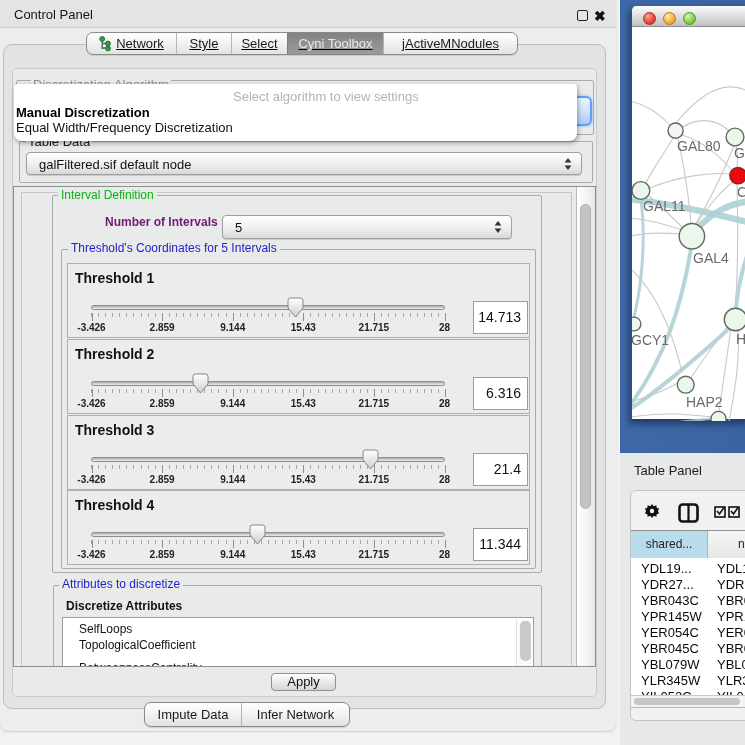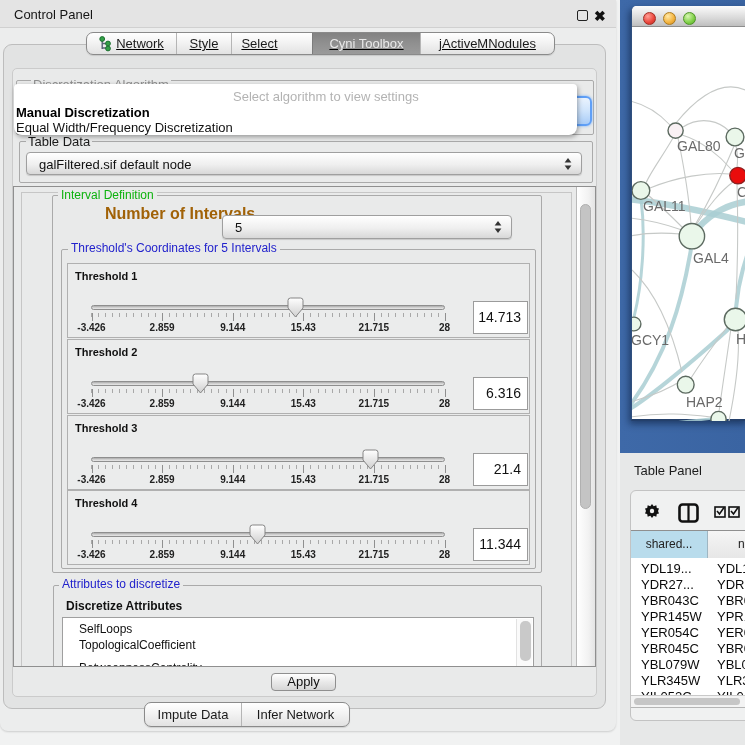--- a/index.html
+++ b/index.html
@@ -27,29 +27,29 @@
   
   .combo{background:linear-gradient(#ffffff,#efefef 55%,#d8d8d8);border:1px solid #9f9f9f;border-radius:4px;box-sizing:border-box;box-shadow:0 1px 1px rgba(0,0,0,.15);}
   .combo .cv{position:absolute;left:12px;top:0;font-size:13px;color:#111;}
   .spin{position:absolute;right:9px;top:50%;margin-top:-6px;width:8px;height:12px;}
   
   #scrollpane{left:13px;top:186px;width:583px;height:481px;border:1px solid #8f8f8f;background:#e9eaea;box-sizing:border-box;overflow:hidden;}
   #spinner-border{left:7px;top:5px;width:549px;height:600px;border:1px solid #c6c6c6;}
   #vsb{left:562px;top:0px;width:19px;height:479px;background:linear-gradient(90deg,#ffffff,#f2f2f2 60%,#e2e2e2);border-left:1px solid #b9b9b9;}
   #vsbthumb{left:3px;top:17px;width:11px;height:305px;background:#c4c4c4;border:1px solid #b0b0b0;border-radius:6px;box-sizing:border-box;}
   .tpanel{left:53px;width:463px;height:75px;background:#ebecec;border:1px solid #b0b0b0;box-sizing:border-box;}
-  .tlabel{position:absolute;left:7px;top:6px;font-size:11px;font-weight:bold;color:#111;}
+  .tlabel{position:absolute;left:7px;top:6px;font-size:14px;font-weight:bold;color:#111;}
   .track{position:absolute;left:23px;top:41px;width:354px;height:5px;background:linear-gradient(#ababab,#d6d6d6 60%,#e8e8e8);border:1px solid #8e8e8e;border-radius:3px;box-sizing:border-box;}
   .minor{position:absolute;left:23px;top:49px;width:355px;height:4px;background:repeating-linear-gradient(90deg,#a8a8a8 0 1px,transparent 1px 7.08px);}
   .major{position:absolute;top:49px;width:1px;height:8px;background:#8f8f8f;}
   .tick-lab{position:absolute;top:58px;width:50px;margin-left:-25px;text-align:center;font-size:10px;font-weight:bold;color:#222;}
   .vbox{position:absolute;left:405px;top:37px;width:55px;height:33px;background:#fff;border:1px solid #9b9b9b;box-sizing:border-box;font-size:14px;color:#111;text-align:right;line-height:31px;padding-right:6px;}
   .thumb{position:absolute;top:33px;}
   
-  #popup{left:14px;top:84px;width:563px;height:51px;background:#ffffff;border-radius:4px 4px 8px 8px;box-shadow:1px 2px 5px rgba(0,0,0,.35);}
+  #popup{left:14px;top:84px;width:563px;height:57px;background:#ffffff;border-radius:4px 4px 8px 8px;box-shadow:1px 2px 5px rgba(0,0,0,.35);}
   
   #attrlist{left:62px;top:617px;width:472px;height:120px;background:#fff;border:1px solid #9f9f9f;box-sizing:border-box;}
   .li{position:absolute;left:16px;font-size:12px;color:#111;}
   
   #apply{left:271px;top:673px;width:65px;height:18px;background:linear-gradient(#ffffff,#e9e9e9 50%,#d6d6d6);border:1px solid #8f8f8f;border-radius:4px;box-sizing:border-box;text-align:center;font-size:13px;line-height:16px;color:#111;}
   
   #mdi{left:620px;top:0;width:125px;height:453px;background:linear-gradient(90deg,#3e69a8,#3a64a2);overflow:hidden;}
   #netwin{position:absolute;left:11px;top:6px;width:118px;height:415px;background:#fff;border-radius:5px 0 0 0;border-left:1px solid #31507f;border-bottom:2px solid #24406b;box-sizing:border-box;box-shadow:-2px 3px 7px rgba(10,25,55,.55);}
   #nettitle{position:absolute;left:0;top:0;width:118px;height:21px;background:linear-gradient(#fcfcfc,#d9d9d9 60%,#bfbfbf);border-bottom:1px solid #8d8d8d;border-radius:5px 0 0 0;box-sizing:border-box;}
   .light{position:absolute;top:5.5px;width:11px;height:11px;border-radius:50%;}
@@ -80,21 +80,21 @@
     <div class="s" style="width:89px;">
       <svg width="13" height="16" viewBox="0 0 13 16" style="margin-right:4px;">
         <path d="M3.2 4.5 V13 M3.2 7.5 H8 M3.2 12 H8" stroke="#5a6375" stroke-width="1.4" fill="none"></path>
         <circle cx="3.2" cy="3" r="2.4" fill="#35a048" stroke="#1c7030" stroke-width="1"></circle>
         <circle cx="9" cy="7.5" r="2.4" fill="#35a048" stroke="#1c7030" stroke-width="1"></circle>
         <circle cx="9" cy="12.5" r="2.4" fill="#35a048" stroke="#1c7030" stroke-width="1"></circle>
       </svg>
       Network</div>
     <div class="s" style="width:55px;">Style</div>
     <div class="s" style="width:56px;">Select</div>
-    <div class="s sel" style="width:108px;margin-left:25px;">Cyni Toolbox</div>
+    <div class="s sel" style="width:96px;">Cyni Toolbox</div>
     <div class="s" style="width:134px;">jActiveMNodules</div>
   </div>
 
   <div class="abs group" style="left:16px;top:80px;width:576px;height:53px;"></div>
   <div class="abs" style="left:31px;top:77px;font-size:13px;color:#8f8f8f;background:#e9eaea;padding:0 2px;">Discretization Algorithm</div>
 
   <div class="abs" style="left:560px;top:96px;width:32px;height:30px;border-radius:6px;border:2px solid #5f9ff7;background:linear-gradient(#eaf3fe,#cfe4fc 50%,#a9ccf7);box-shadow:0 0 3px #7ab2f8;box-sizing:border-box;"></div>
 
   <div class="abs group" style="left:19px;top:141px;width:572px;height:40px;"></div>
   <div class="abs" style="left:26px;top:134px;font-size:13px;color:#1a1a1a;background:#e9eaea;padding:0 2px;">Table Data</div>
@@ -110,21 +110,21 @@
     <div class="abs" style="left:219px;top:5px;font-size:13px;color:#b3b3b3;">Select algorithm to view settings</div>
     <div class="abs" style="left:2px;top:21px;font-size:13px;font-weight:bold;color:#000;">Manual Discretization</div>
     <div class="abs" style="left:2px;top:36px;font-size:13px;color:#111;">Equal Width/Frequency Discretization</div>
   </div>
 
   <div class="abs" id="scrollpane">
     <div class="abs" id="spinner-border"></div>
 
     <div class="abs group" style="left:38px;top:8px;width:488px;height:376px;"></div>
     <div class="abs gtitle" style="left:44px;top:2px;color:#0db20d;">Interval Definition</div>
-    <div class="abs" style="left:91px;top:18px;font-size:16px;font-weight:bold;color:#a16207;">Number of Intervals</div>
+    <div class="abs" style="left:91px;top:28px;font-size:12px;font-weight:bold;color:#701a75;">Number of Intervals</div>
     <div class="abs combo" style="left:208px;top:28px;width:290px;height:24px;">
       <span class="cv" style="line-height:24px;">5</span>
       <svg class="spin" viewBox="0 0 8 12">
           <path d="M4 0 L7.4 4.4 H0.6 Z" fill="#333"></path>
           <path d="M4 12 L7.4 7.6 H0.6 Z" fill="#333"></path>
         </svg>
     </div>
 
     <div class="abs group" style="left:47px;top:62px;width:473px;height:318px;"></div>
     <div class="abs gtitle" style="left:54px;top:55px;color:#2222cc;">Threshold's Coordinates for 5 Intervals</div>

